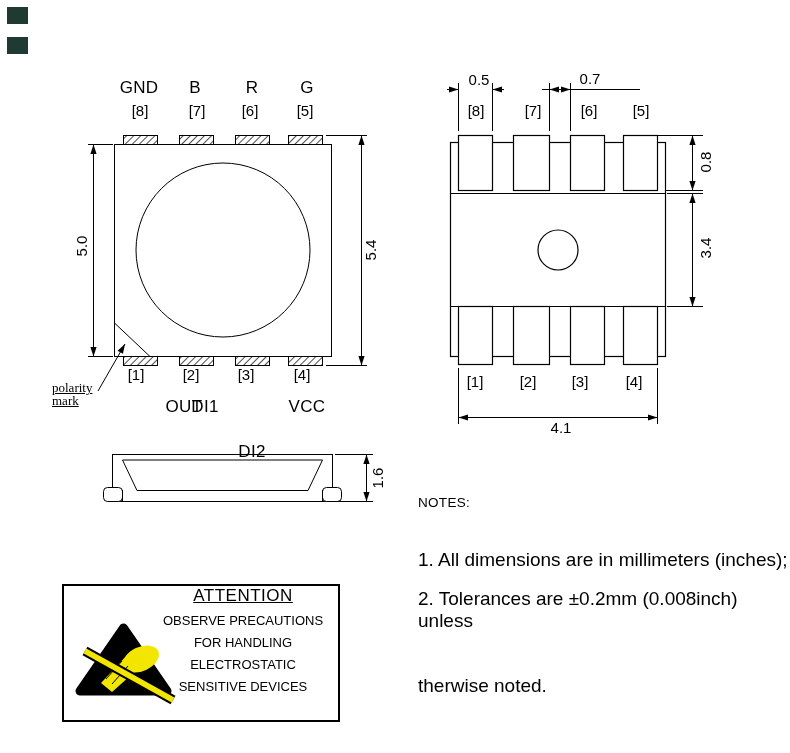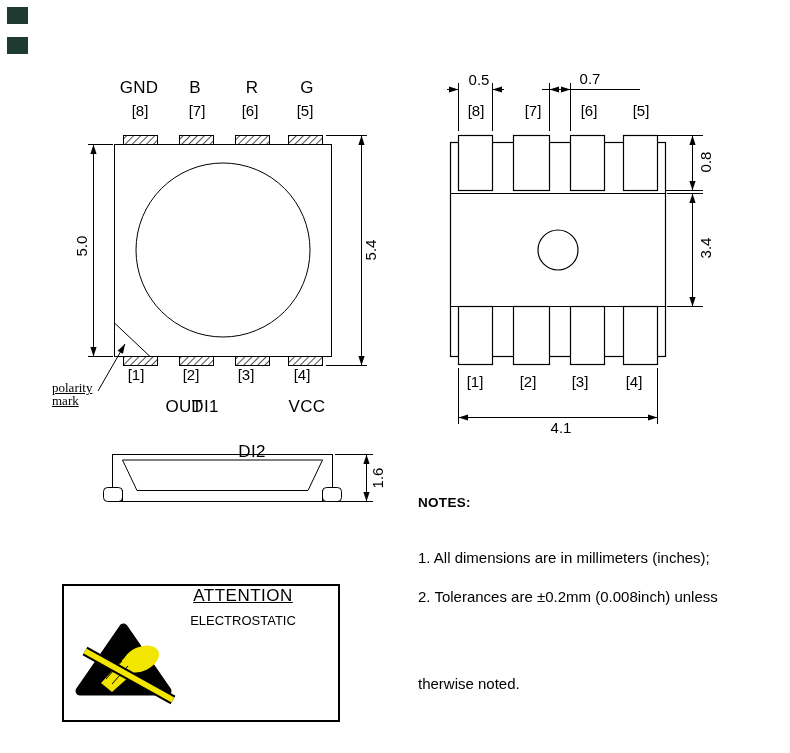--- a/index.html
+++ b/index.html
@@ -12,22 +12,22 @@
   .rot{transform:translate(-50%,-50%) rotate(-90deg);transform-origin:center;}
   .pin-name{font-size:17px;letter-spacing:0.3px;}
   .pin-num{font-size:15px;}
   .dim{font-size:15px;}
   .mono{font-family:Liberation Serif, serif;font-size:13px;
         line-height:13px;text-decoration:underline;}
   .esd-title{position:absolute;left:147px;top:586px;width:192px;text-align:center;
              font-size:17px;letter-spacing:0.5px;text-decoration:underline;}
   .esd-lines{position:absolute;left:147px;top:610px;width:192px;text-align:center;
              font-size:13px;line-height:22px;}
-  .notes-head{position:absolute;left:418px;top:495px;font-size:13.5px;font-weight:bold;letter-spacing:0.3px;}
-  .note{position:absolute;left:418px;font-size:15px;}
+  .notes-head{position:absolute;left:418px;top:495px;font-size:13.5px;font-weight:normal;letter-spacing:0.3px;}
+  .note{position:absolute;left:418px;font-size:19px;}
 </style>
 </head>
 <body>
 
 <div id="stage">
 
   <svg class="linework" width="790" height="753" viewBox="0 0 790 753">
     <defs>
       <marker id="ah" viewBox="0 0 10 8" refX="9.5" refY="4" markerWidth="11" markerHeight="8" markerUnits="userSpaceOnUse" orient="auto-start-reverse">
         <path d="M0,0.9 L9.5,4 L0,7.1 Z" fill="#000"></path>
@@ -210,21 +210,24 @@
   <div class="lbl dim cx" style="left:479px;top:71px;">0.5</div>
   <div class="lbl dim cx" style="left:590px;top:70px;">0.7</div>
   <div class="lbl dim rot" style="left:705px;top:162px;">0.8</div>
   <div class="lbl dim rot" style="left:705px;top:248px;">3.4</div>
   <div class="lbl dim cx" style="left:561px;top:419px;">4.1</div>
 
   <div class="lbl dim rot" style="left:377px;top:478px;">1.6</div>
 
   <div class="esd-title">ATTENTION</div>
   <div class="esd-lines">
+    <div>OBSERVE PRECAUTIONS</div>
+    <div>FOR HANDLING</div>
     <div>ELECTROSTATIC</div>
+    <div>SENSITIVE DEVICES</div>
   </div>
 
   <div class="notes-head">NOTES:</div>
   <div class="note" style="top:549px;">1. All dimensions are in millimeters (inches);</div>
   <div class="note" style="top:588px;">2. Tolerances are  ±0.2mm (0.008inch) unless</div>
   <div class="note" style="top:675px;">therwise noted.</div>
 
 </div>
 
 </body></html>

